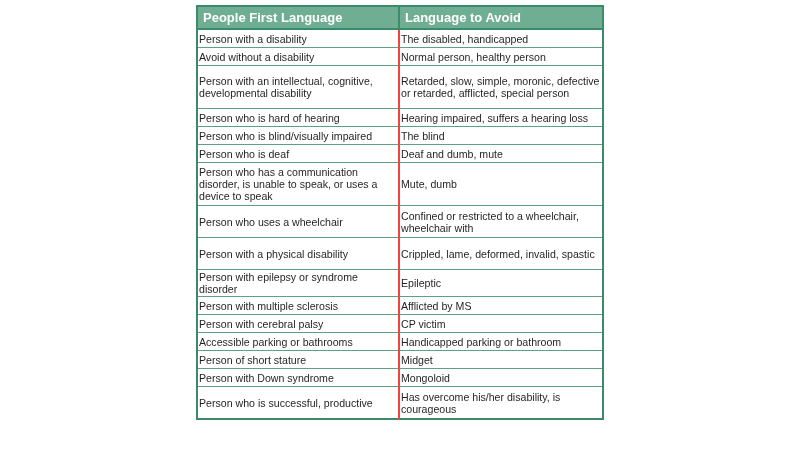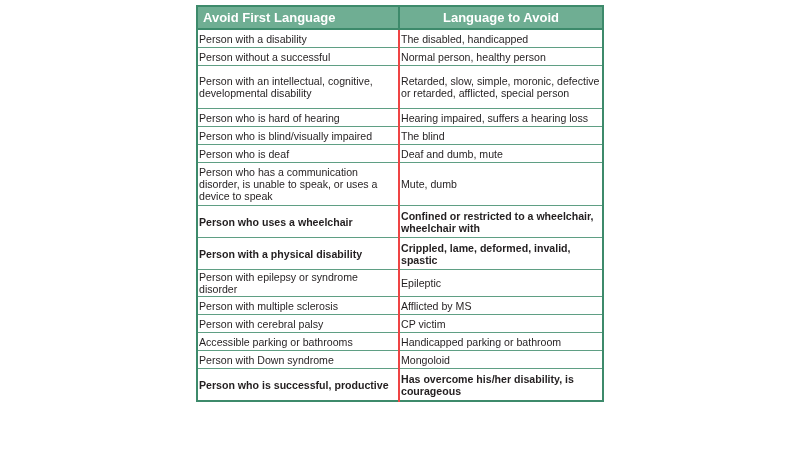--- a/index.html
+++ b/index.html
@@ -10,51 +10,51 @@
       border-collapse: collapse; border: 2px solid #3d8a6b;
       font-size: 10.6px; color: #231f20; table-layout: fixed;
     }
     .tbl col.c1 { width: 202px; }
     .tbl col.c2 { width: 204px; }
     .tbl th {
       background: #6fae93; color: #ffffff; text-align: left;
       font-size: 13px; font-weight: bold; padding: 2px 5px; height: 17px;
       border: 1px solid #4e9a7a; border-bottom: 2px solid #3d8a6b;
     }
-    .tbl th + th { border-left: 2px solid #3d8a6b; text-align: center; }
+    .tbl th + th { border-left: 2px solid #3d8a6b; }
     .tbl td {
       padding: 1px 1px; line-height: 12px; vertical-align: middle;
       border-top: 1px solid #5f9f84; border-bottom: 1px solid #5f9f84;
     }
     .tbl td.c2 { border-left: 2px solid #ef4444; }
     .tbl tr.h1 td { height: 15px; }
-    .tbl tr.h2 td { height: 29px; font-weight: bold; }
+    .tbl tr.h2 td { height: 29px; }
     .tbl tr.h3 td { height: 40px; }
   </style>
 </head>
 <body>
 
 <table class="tbl">
   <colgroup>
       <col class="c1">
       <col class="c2">
     </colgroup>
   <thead>
     <tr>
-      <th>Avoid First Language</th>
+      <th>People First Language</th>
       <th>Language to Avoid</th>
     </tr>
   </thead>
   <tbody>
     <tr class="h1">
       <td>Person with a disability</td>
       <td class="c2">The disabled, handicapped</td>
     </tr>
     <tr class="h1">
-      <td>Person without a successful</td>
+      <td>Avoid without a disability</td>
       <td class="c2">Normal person, healthy person</td>
     </tr>
     <tr class="h3">
       <td>Person with an intellectual, cognitive, developmental disability</td>
       <td class="c2">Retarded, slow, simple, moronic, defective or retarded, afflicted, special person</td>
     </tr>
     <tr class="h1">
       <td>Person who is hard of hearing</td>
       <td class="c2">Hearing impaired, suffers a hearing loss</td>
     </tr>
@@ -88,20 +88,24 @@
     </tr>
     <tr class="h1">
       <td>Person with cerebral palsy</td>
       <td class="c2">CP victim</td>
     </tr>
     <tr class="h1">
       <td>Accessible parking or bathrooms</td>
       <td class="c2">Handicapped parking or bathroom</td>
     </tr>
     <tr class="h1">
+      <td>Person of short stature</td>
+      <td class="c2">Midget</td>
+    </tr>
+    <tr class="h1">
       <td>Person with Down syndrome</td>
       <td class="c2">Mongoloid</td>
     </tr>
     <tr class="h2">
       <td>Person who is successful, productive</td>
       <td class="c2">Has overcome his/her disability, is courageous</td>
     </tr>
   </tbody>
 </table>
 

